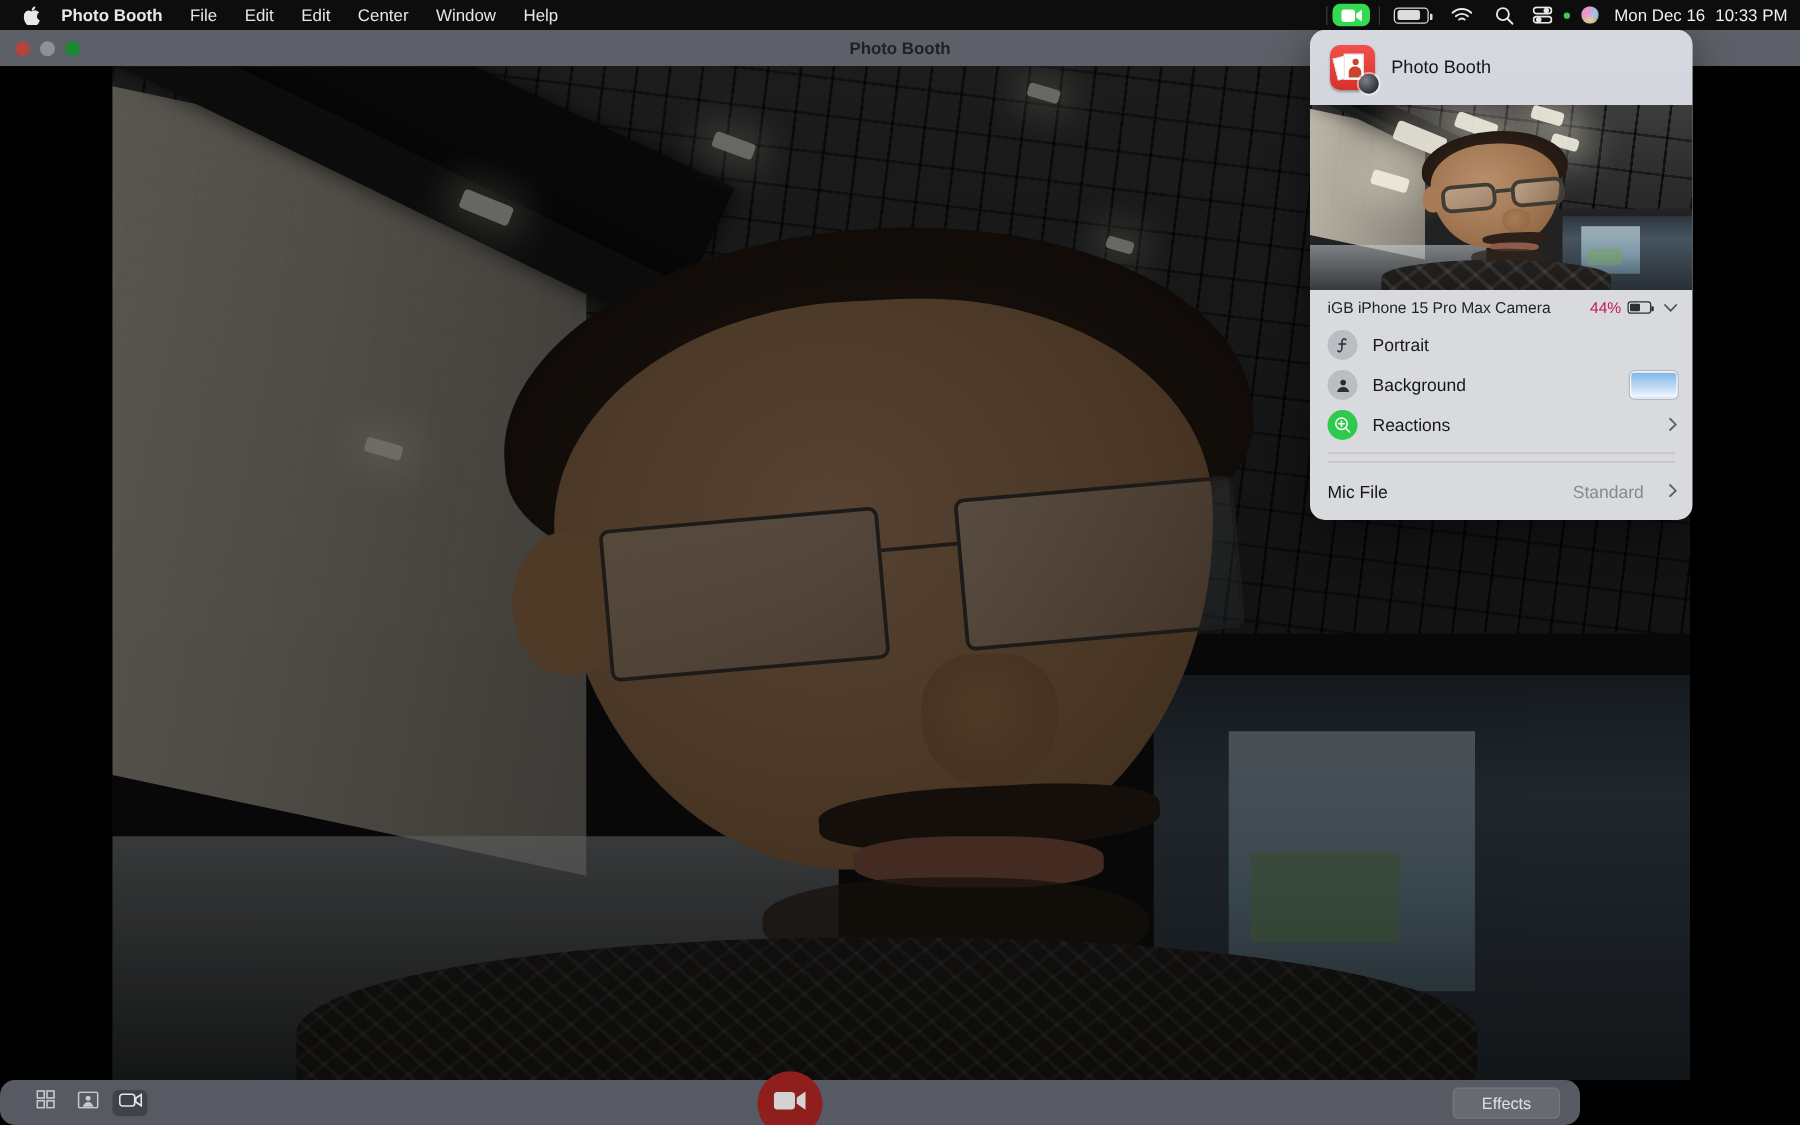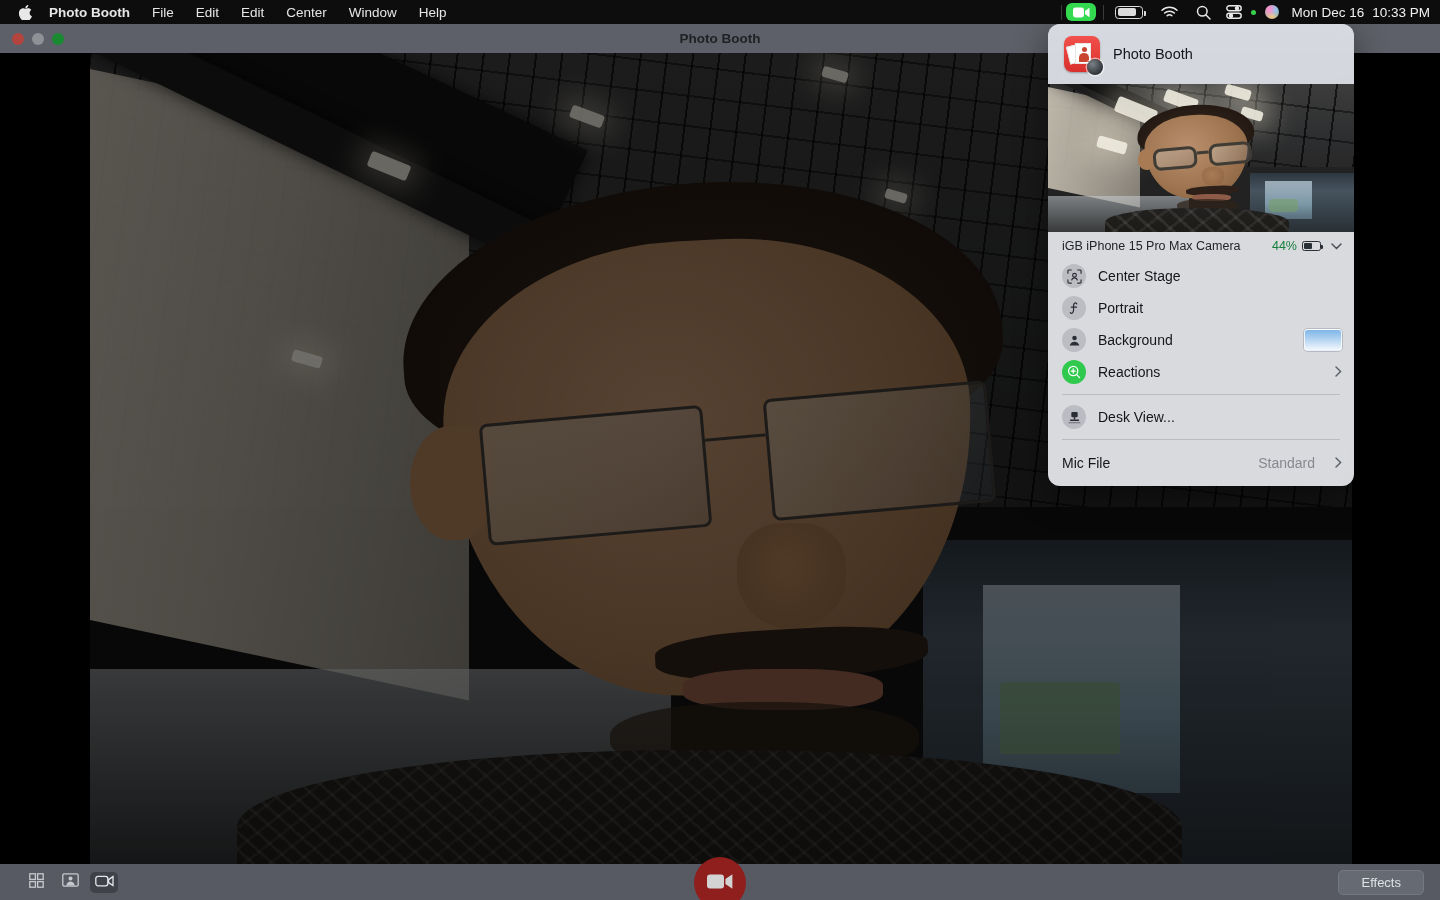--- a/index.html
+++ b/index.html
@@ -212,23 +212,23 @@
       linear-gradient(180deg,#23211f,#15140f);
     border-radius:48% 48% 0 0 / 28% 28% 0 0;
   }
   .dim {
     position:absolute; inset:0; background:rgba(0,0,0,0.53);
     pointer-events:none;
   }
 
   
   .bottombar {
-    position:absolute; left:0; bottom:0; width:1440px; height:36px;
+    position:absolute; left:0; bottom:0; width:1264px; height:36px;
     background:#575a63;
-    display:flex; align-items:center;
+    display:flex; align-items:center;border-radius:12px;
   }
   .modegroup { display:flex; align-items:center; gap:6px; padding-left:22px; }
   .modebtn {
     width:28px; height:21px; border-radius:5px;
     display:flex; align-items:center; justify-content:center;
     color:#c7c9ce;
   }
   .modebtn.sel { background:#3f4249; }
   .shutter {
     position:absolute; left:50%; transform:translateX(-50%);
@@ -291,21 +291,21 @@
     height:148px; width:100%; position:relative; overflow:hidden;
     background:#222;
   }
   .preview .scene { transform:scale(1); }
   .preview .person { left:22%; top:14%; width:58%; }
 
   .devrow {
     height:28px; display:flex; align-items:center; padding:0 12px 0 14px;
     font-size:12.5px; color:#21242a;
   }
-  .devrow .pct { margin-left:auto; font-size:12.5px; color:#15803d; }
+  .devrow .pct { margin-left:auto; font-size:12.5px; color:#be185d; }
   .sbatt {
     width:19px;height:10px;border:1.2px solid #2b2f36;border-radius:2.5px;
     position:relative; margin-left:5px;
   }
   .sbatt::after{content:"";position:absolute;right:-2.5px;top:2.6px;width:1.6px;height:4px;background:#2b2f36;border-radius:0 1px 1px 0;}
   .sbatt i{position:absolute;left:1.2px;top:1.2px;bottom:1.2px;width:44%;background:#2b2f36;border-radius:1px;display:block;}
   .chev-d { margin-left:10px; color:#4a4e56; }
 
   .mitem {
     height:32px; display:flex; align-items:center; gap:12px;
@@ -540,30 +540,20 @@
     <span class="sbatt">
         <i></i>
       </span>
     <span class="chev-d">
       <svg width="11" height="7" viewBox="0 0 11 7" fill="none" stroke="#4a4e56" stroke-width="1.4">
         <path d="M1 1 L5.5 5.6 L10 1" stroke-linecap="round"></path>
       </svg>
     </span>
   </div>
 
-  <div class="mitem">
-    <span class="mbadge">
-      <svg width="15" height="15" viewBox="0 0 16 16" fill="none" stroke="#2a2d33" stroke-width="1.2">
-        <path d="M1 4.6V2.2A1.2 1.2 0 0 1 2.2 1h2.4M11.4 1h2.4A1.2 1.2 0 0 1 15 2.2v2.4M15 11.4v2.4a1.2 1.2 0 0 1-1.2 1.2h-2.4M4.6 15H2.2A1.2 1.2 0 0 1 1 13.8v-2.4" stroke-linecap="round"></path>
-        <circle cx="8" cy="6.6" r="2"></circle>
-        <path d="M4.8 12.2c.6-1.9 1.8-2.8 3.2-2.8s2.6.9 3.2 2.8"></path>
-      </svg>
-    </span>
-    <span class="mlabel">Center Stage</span>
-  </div>
 
   <div class="mitem">
     <span class="mbadge">
       <svg width="15" height="15" viewBox="0 0 16 16" fill="none" stroke="#2a2d33" stroke-width="1.3">
         <path d="M10.4 3.1c-.6-.9-1.6-1.2-2.4-.7-.8.5-1 1.6-1 2.6v4.3c0 1.6-.3 3-1.3 3.6-.8.5-1.7.2-2.2-.5" stroke-linecap="round"></path>
         <path d="M4.6 6.6h5.6" stroke-linecap="round"></path>
       </svg>
     </span>
     <span class="mlabel">Portrait</span>
   </div>
@@ -591,31 +581,20 @@
     <span class="mlabel">Reactions</span>
     <span class="chev-r">
       <svg width="7" height="11" viewBox="0 0 7 11" fill="none" stroke="#5a5e66" stroke-width="1.4">
         <path d="M1 1 L5.6 5.5 L1 10" stroke-linecap="round"></path>
       </svg>
     </span>
   </div>
 
   <div class="hr"></div>
 
-  <div class="mitem">
-    <span class="mbadge">
-      <svg width="15" height="15" viewBox="0 0 16 16" fill="#2a2d33">
-        <rect x="4.6" y="2" width="6.8" height="5.6" rx="1.3"></rect>
-        <rect x="7.2" y="7.6" width="1.6" height="2.6"></rect>
-        <rect x="3" y="10.2" width="10" height="1.6" rx="0.8"></rect>
-        <rect x="1.6" y="13" width="12.8" height="1.2" rx="0.6" opacity="0.55"></rect>
-      </svg>
-    </span>
-    <span class="mlabel">Desk View...</span>
-  </div>
 
   <div class="hr"></div>
 
   <div class="microw">
     <span>Mic File</span>
     <span class="micval">Standard</span>
     <span class="chev-r">
       <svg width="7" height="11" viewBox="0 0 7 11" fill="none" stroke="#5a5e66" stroke-width="1.4">
         <path d="M1 1 L5.6 5.5 L1 10" stroke-linecap="round"></path>
       </svg>

